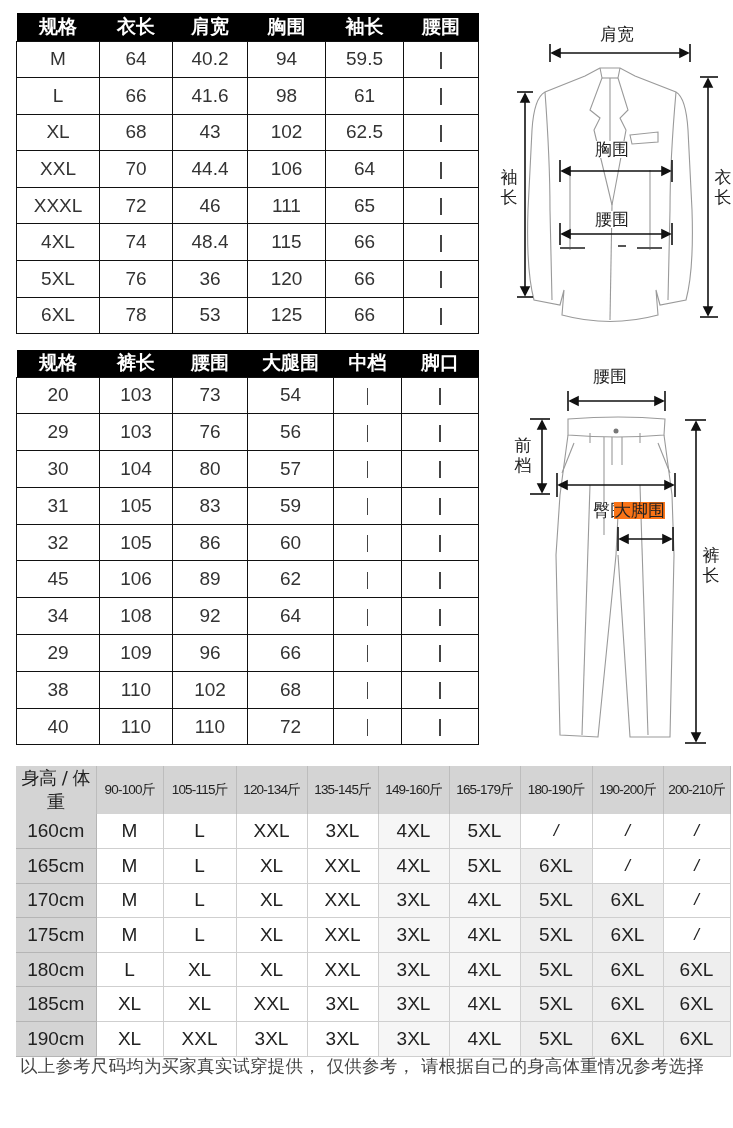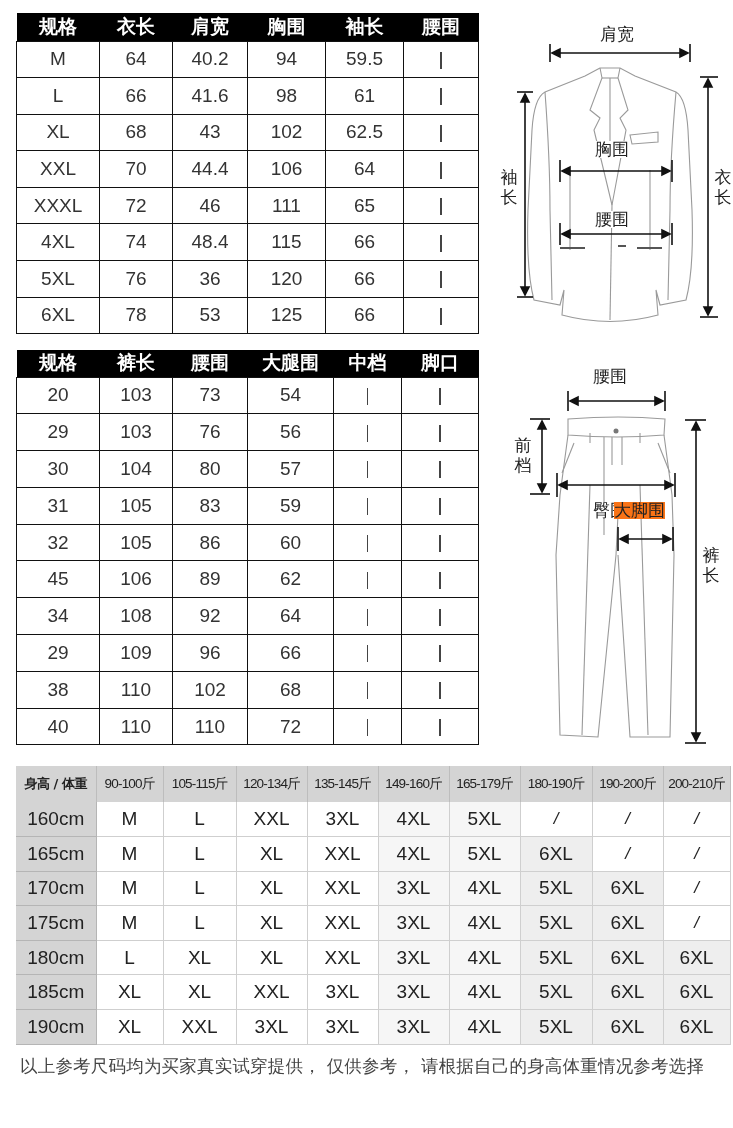--- a/index.html
+++ b/index.html
@@ -34,21 +34,21 @@
   .dlabel { position: absolute; font-size: 17px; color: #222; line-height: 1; font-family: "DejaVu Sans", sans-serif; }
   .dlabel.v { width: 18px; line-height: 20px; text-align: center; word-break: break-all; }
 
   
   #rec-table { position: absolute; left: 16px; top: 766px; width: 714px; border-collapse: collapse; table-layout: fixed; }
   #rec-table th {
     background: #d4d4d4; font-weight: normal; font-size: 13.5px; height: 36px;
     color: #222; border-right: 1px solid #bdbdbd; padding: 0; letter-spacing: -0.8px;
     font-family: "Liberation Sans", sans-serif;
   }
-  #rec-table th.corner { font-weight: bold; font-family: "DejaVu Sans", sans-serif; font-size: 13px; letter-spacing: -0.5px; }
+  #rec-table th.corner { font-weight: normal; font-family: "DejaVu Sans", sans-serif; font-size: 18px; letter-spacing: -0.5px; }
   #rec-table td {
     height: 34.6px; text-align: center; font-size: 19px; color: #222;
     border-right: 1px solid #cfcfcf; border-bottom: 1px solid #cfcfcf; padding: 0;
     font-family: "Liberation Sans", sans-serif; background: #fff;
   }
   #rec-table td.height-cell { background: #d4d4d4; border-bottom: 1px solid #b5b5b5; border-right: 1px solid #b5b5b5; font-size: 19px; }
   #rec-table td.shade1 { background: #f6f6f6; }
   #rec-table td.shade2 { background: #eeeeee; }
   #rec-table td.slash { font-style: italic; font-size: 17px; }
 

